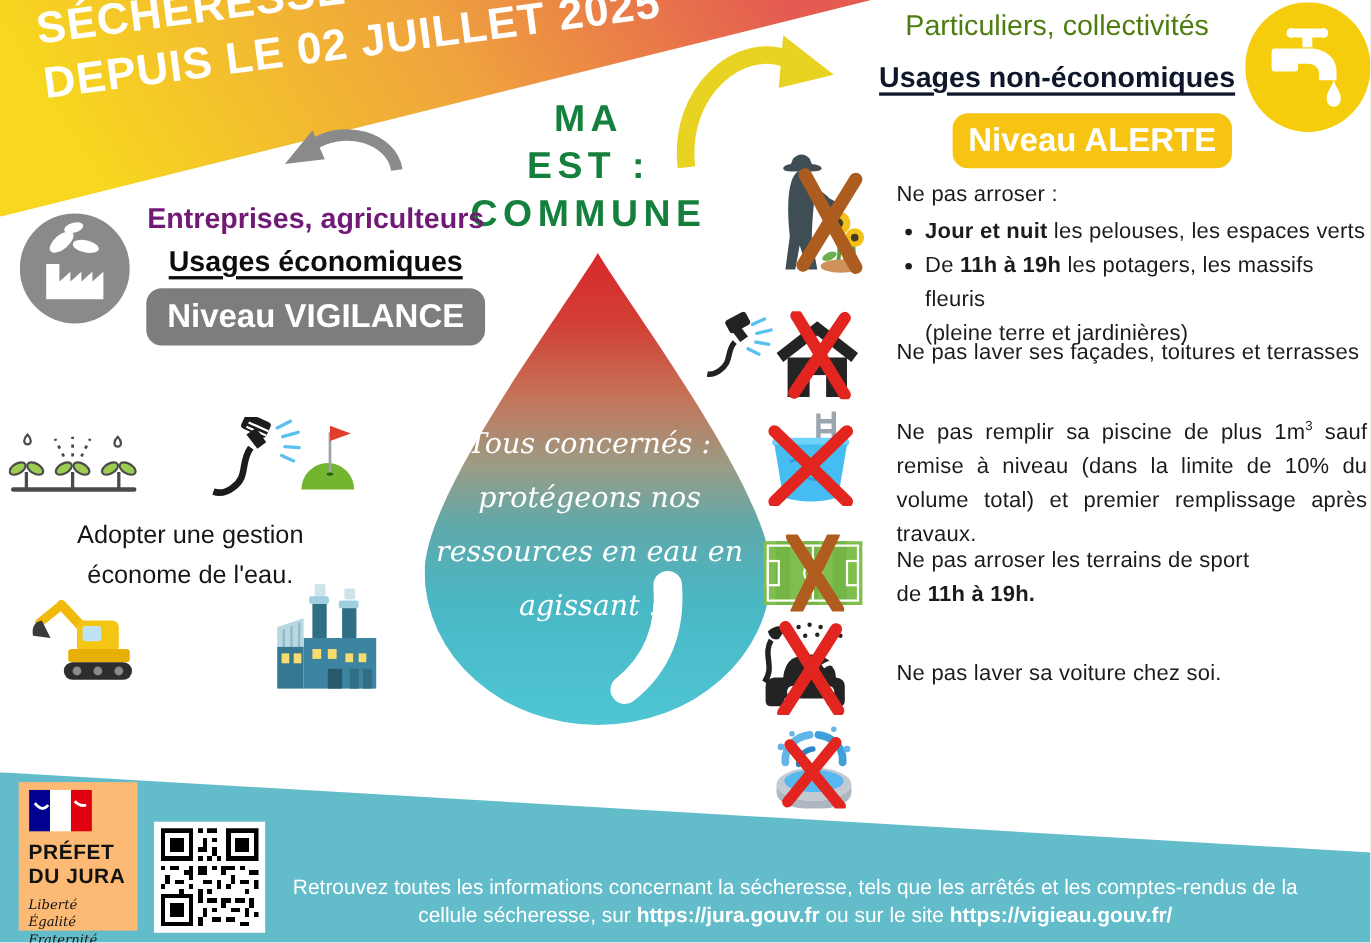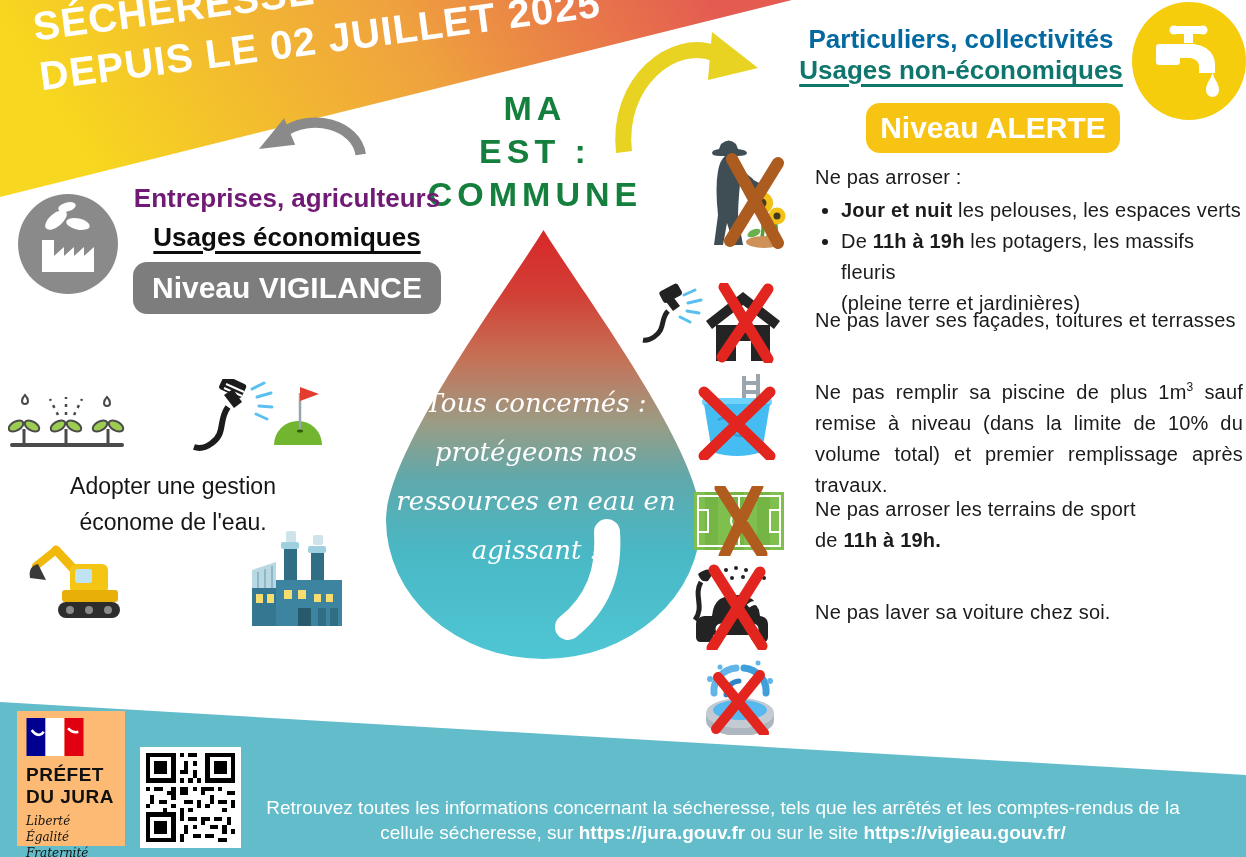--- a/index.html
+++ b/index.html
@@ -27,24 +27,24 @@
   .left-h1 { position:absolute; left:112px; top:183px; width:350px; text-align:center;
     font-size:26px; font-weight:bold; color:#701a75; }
   .left-h2 { position:absolute; left:112px; top:222px; width:350px; text-align:center;
     font-size:26px; font-weight:bold; color:#0d0d0d; text-decoration:underline;
     text-decoration-thickness:3px; text-underline-offset:5px; }
   .badge { border-radius:14px; color:#fff; font-weight:bold; text-align:center; }
   .badge-vigilance { position:absolute; left:133px; top:262px; width:308px; height:52px;
     background:#7d7d7d; font-size:30px; line-height:52px; }
 
   
-  .right-h1 { position:absolute; left:786px; top:24px; width:350px; text-align:center;
-    font-size:26px; font-weight:bold; color:#0369a1; }
+  .right-h1 { position:absolute; left:786px; top:8px; width:350px; text-align:center;
+    font-size:26px; font-weight:normal; color:#4d7c0f; }
   .right-h2 { position:absolute; left:786px; top:55px; width:350px; text-align:center;
-    font-size:26px; font-weight:bold; color:#0f766e; text-decoration:underline;
+    font-size:26px; font-weight:bold; color:#0f172a; text-decoration:underline;
     text-decoration-thickness:3px; text-underline-offset:5px; }
   .badge-alerte { position:absolute; left:846px; top:103px; width:254px; height:50px;
     background:#f7c413; font-size:30px; line-height:50px;margin-left:20px; }
   .faucet { position:absolute; left:1132px; top:2px; width:114px; height:118px; }
 
   
   .drop { position:absolute; left:386px; top:224px; width:315px; height:435px; }
   .drop text { font-family:"DejaVu Serif",serif; font-style:italic; fill:#fff; font-size:26px; }
 
   

